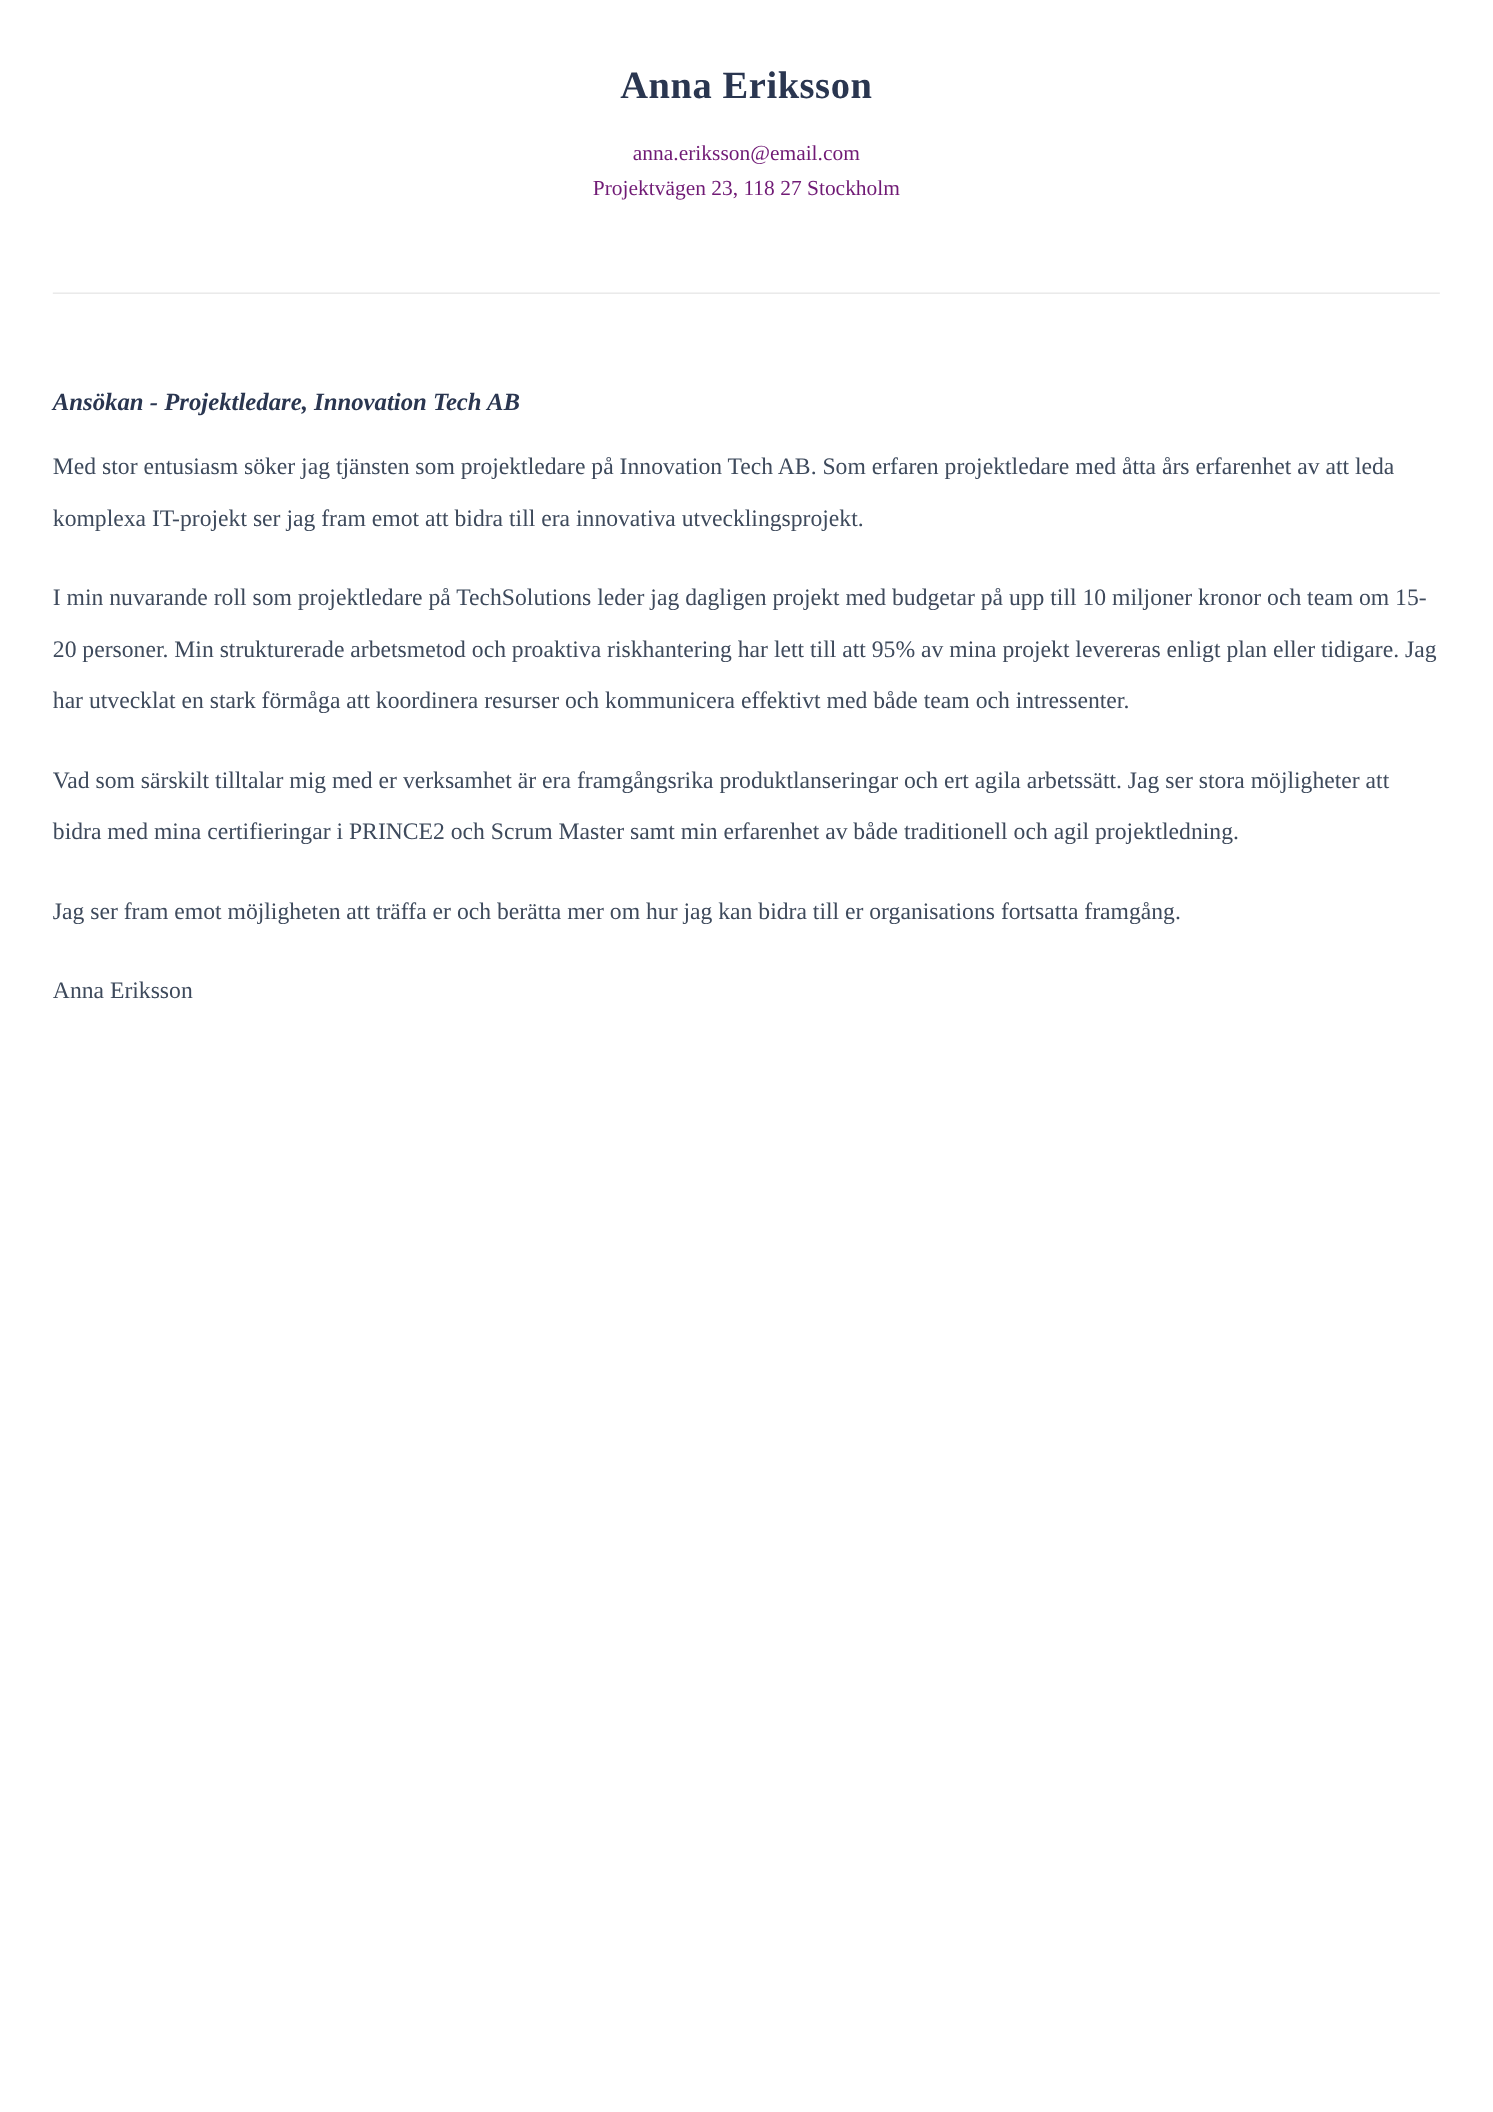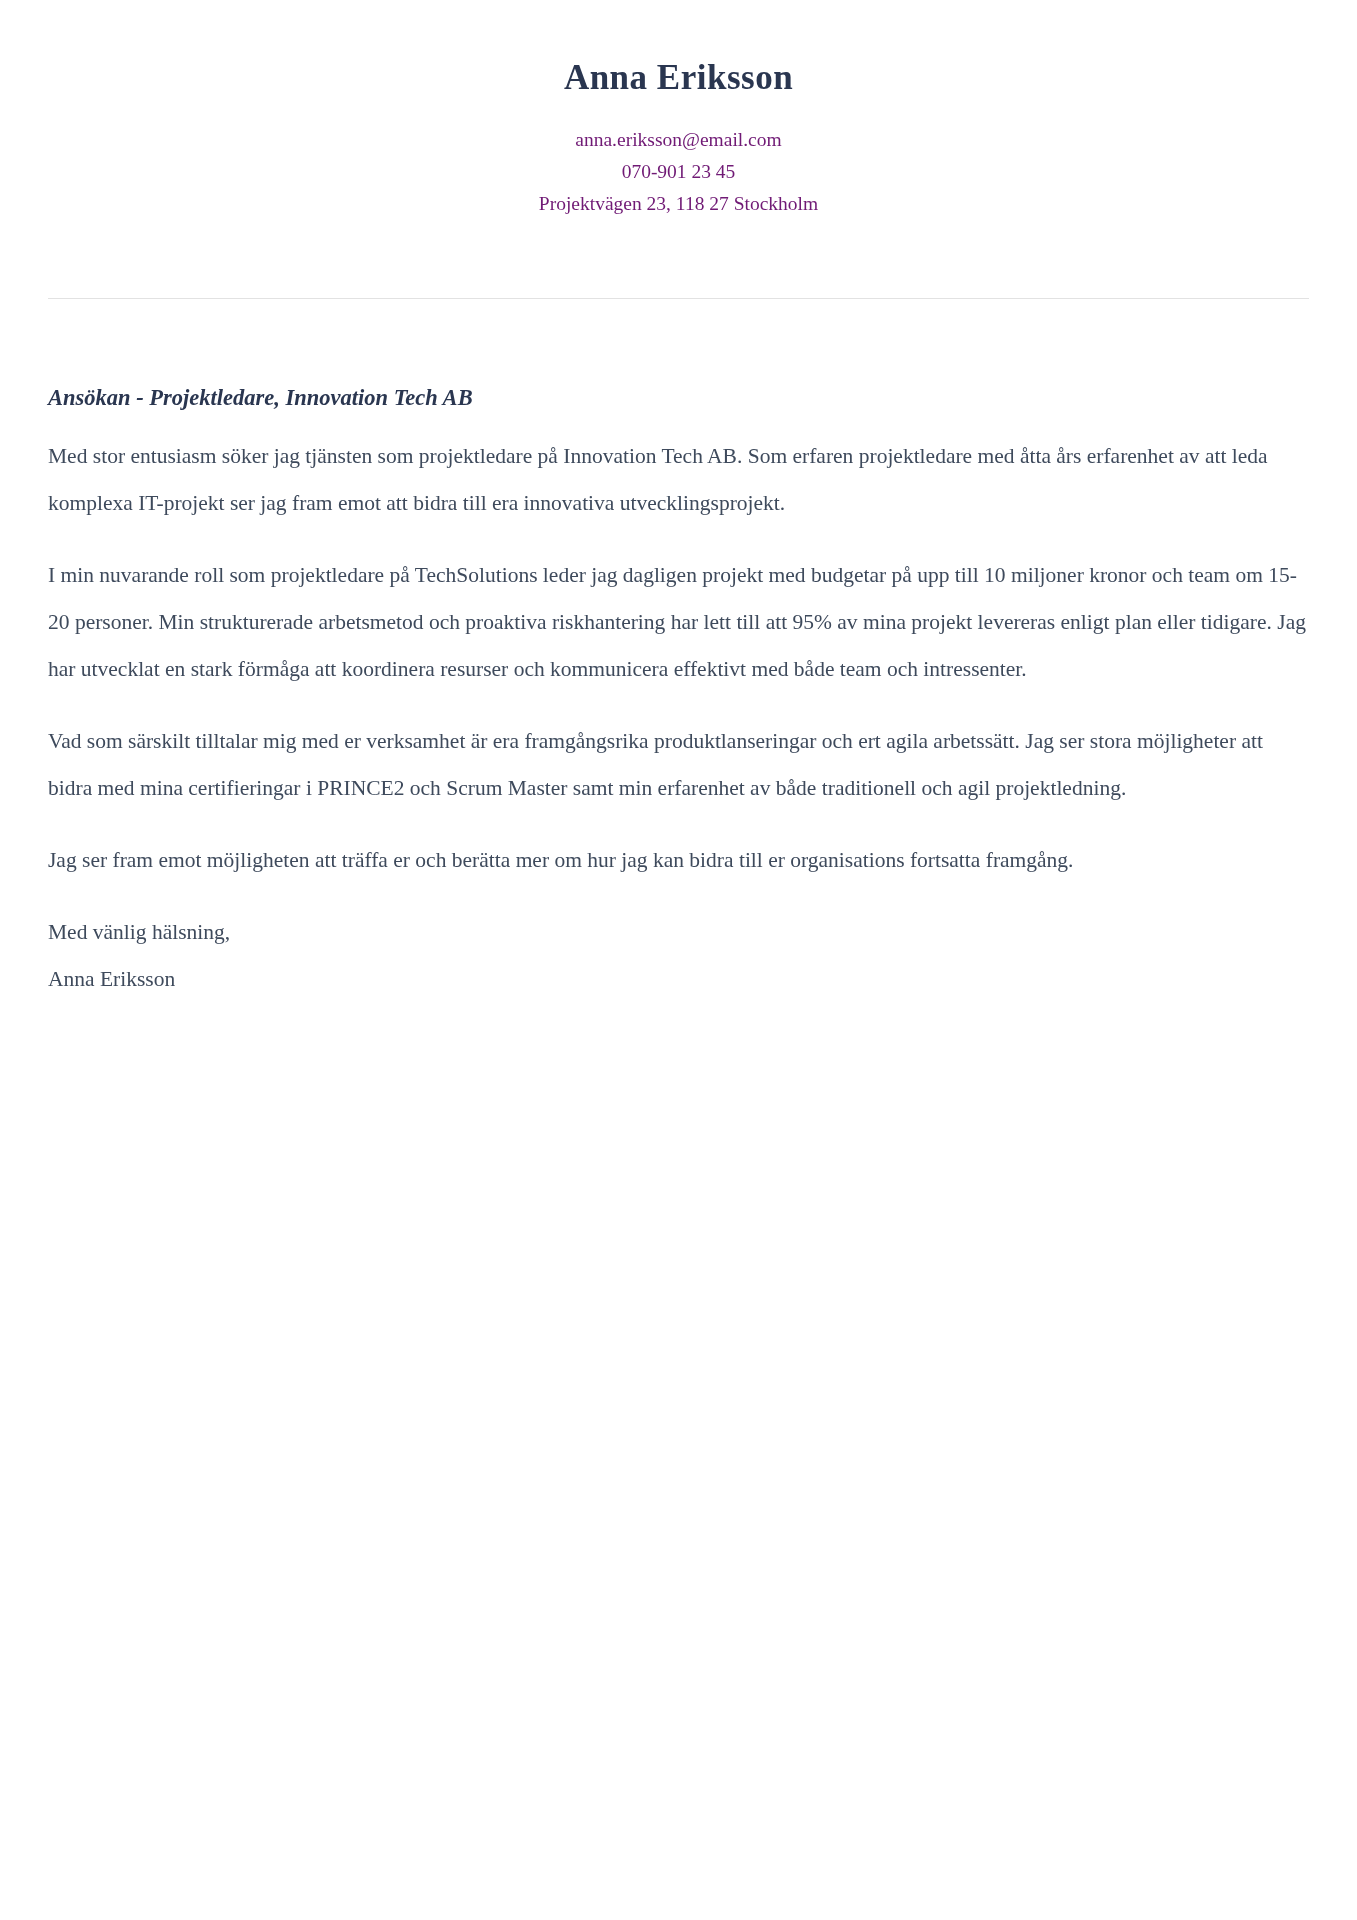--- a/index.html
+++ b/index.html
@@ -64,35 +64,33 @@
   }
 </style>
 </head>
 <body>
 
 <div class="page">
 
   <header class="header">
     <h1 class="name">Anna Eriksson</h1>
     <p class="contact-line">anna.eriksson@email.com</p>
-    <p class="contact-line">070-901 23 45</p>
     <p class="contact-line">Projektvägen 23, 118 27 Stockholm</p>
   </header>
 
   <hr class="divider">
 
   <main class="letter">
     <h2 class="subject">Ansökan - Projektledare, Innovation Tech AB</h2>
 
     <div id="letter-paragraphs">
         <p>Med stor entusiasm söker jag tjänsten som projektledare på Innovation Tech AB. Som erfaren projektledare med åtta års erfarenhet av att leda komplexa IT-projekt ser jag fram emot att bidra till era innovativa utvecklingsprojekt.</p>
         <p>I min nuvarande roll som projektledare på TechSolutions leder jag dagligen projekt med budgetar på upp till 10 miljoner kronor och team om 15-20 personer. Min strukturerade arbetsmetod och proaktiva riskhantering har lett till att 95% av mina projekt levereras enligt plan eller tidigare. Jag har utvecklat en stark förmåga att koordinera resurser och kommunicera effektivt med både team och intressenter.</p>
         <p>Vad som särskilt tilltalar mig med er verksamhet är era framgångsrika produktlanseringar och ert agila arbetssätt. Jag ser stora möjligheter att bidra med mina certifieringar i PRINCE2 och Scrum Master samt min erfarenhet av både traditionell och agil projektledning.</p>
         <p>Jag ser fram emot möjligheten att träffa er och berätta mer om hur jag kan bidra till er organisations fortsatta framgång.</p>
       </div>
 
     <div class="closing">
-      <p>Med vänlig hälsning,</p>
       <p>Anna Eriksson</p>
     </div>
   </main>
 
 </div>
 
 </body></html>

